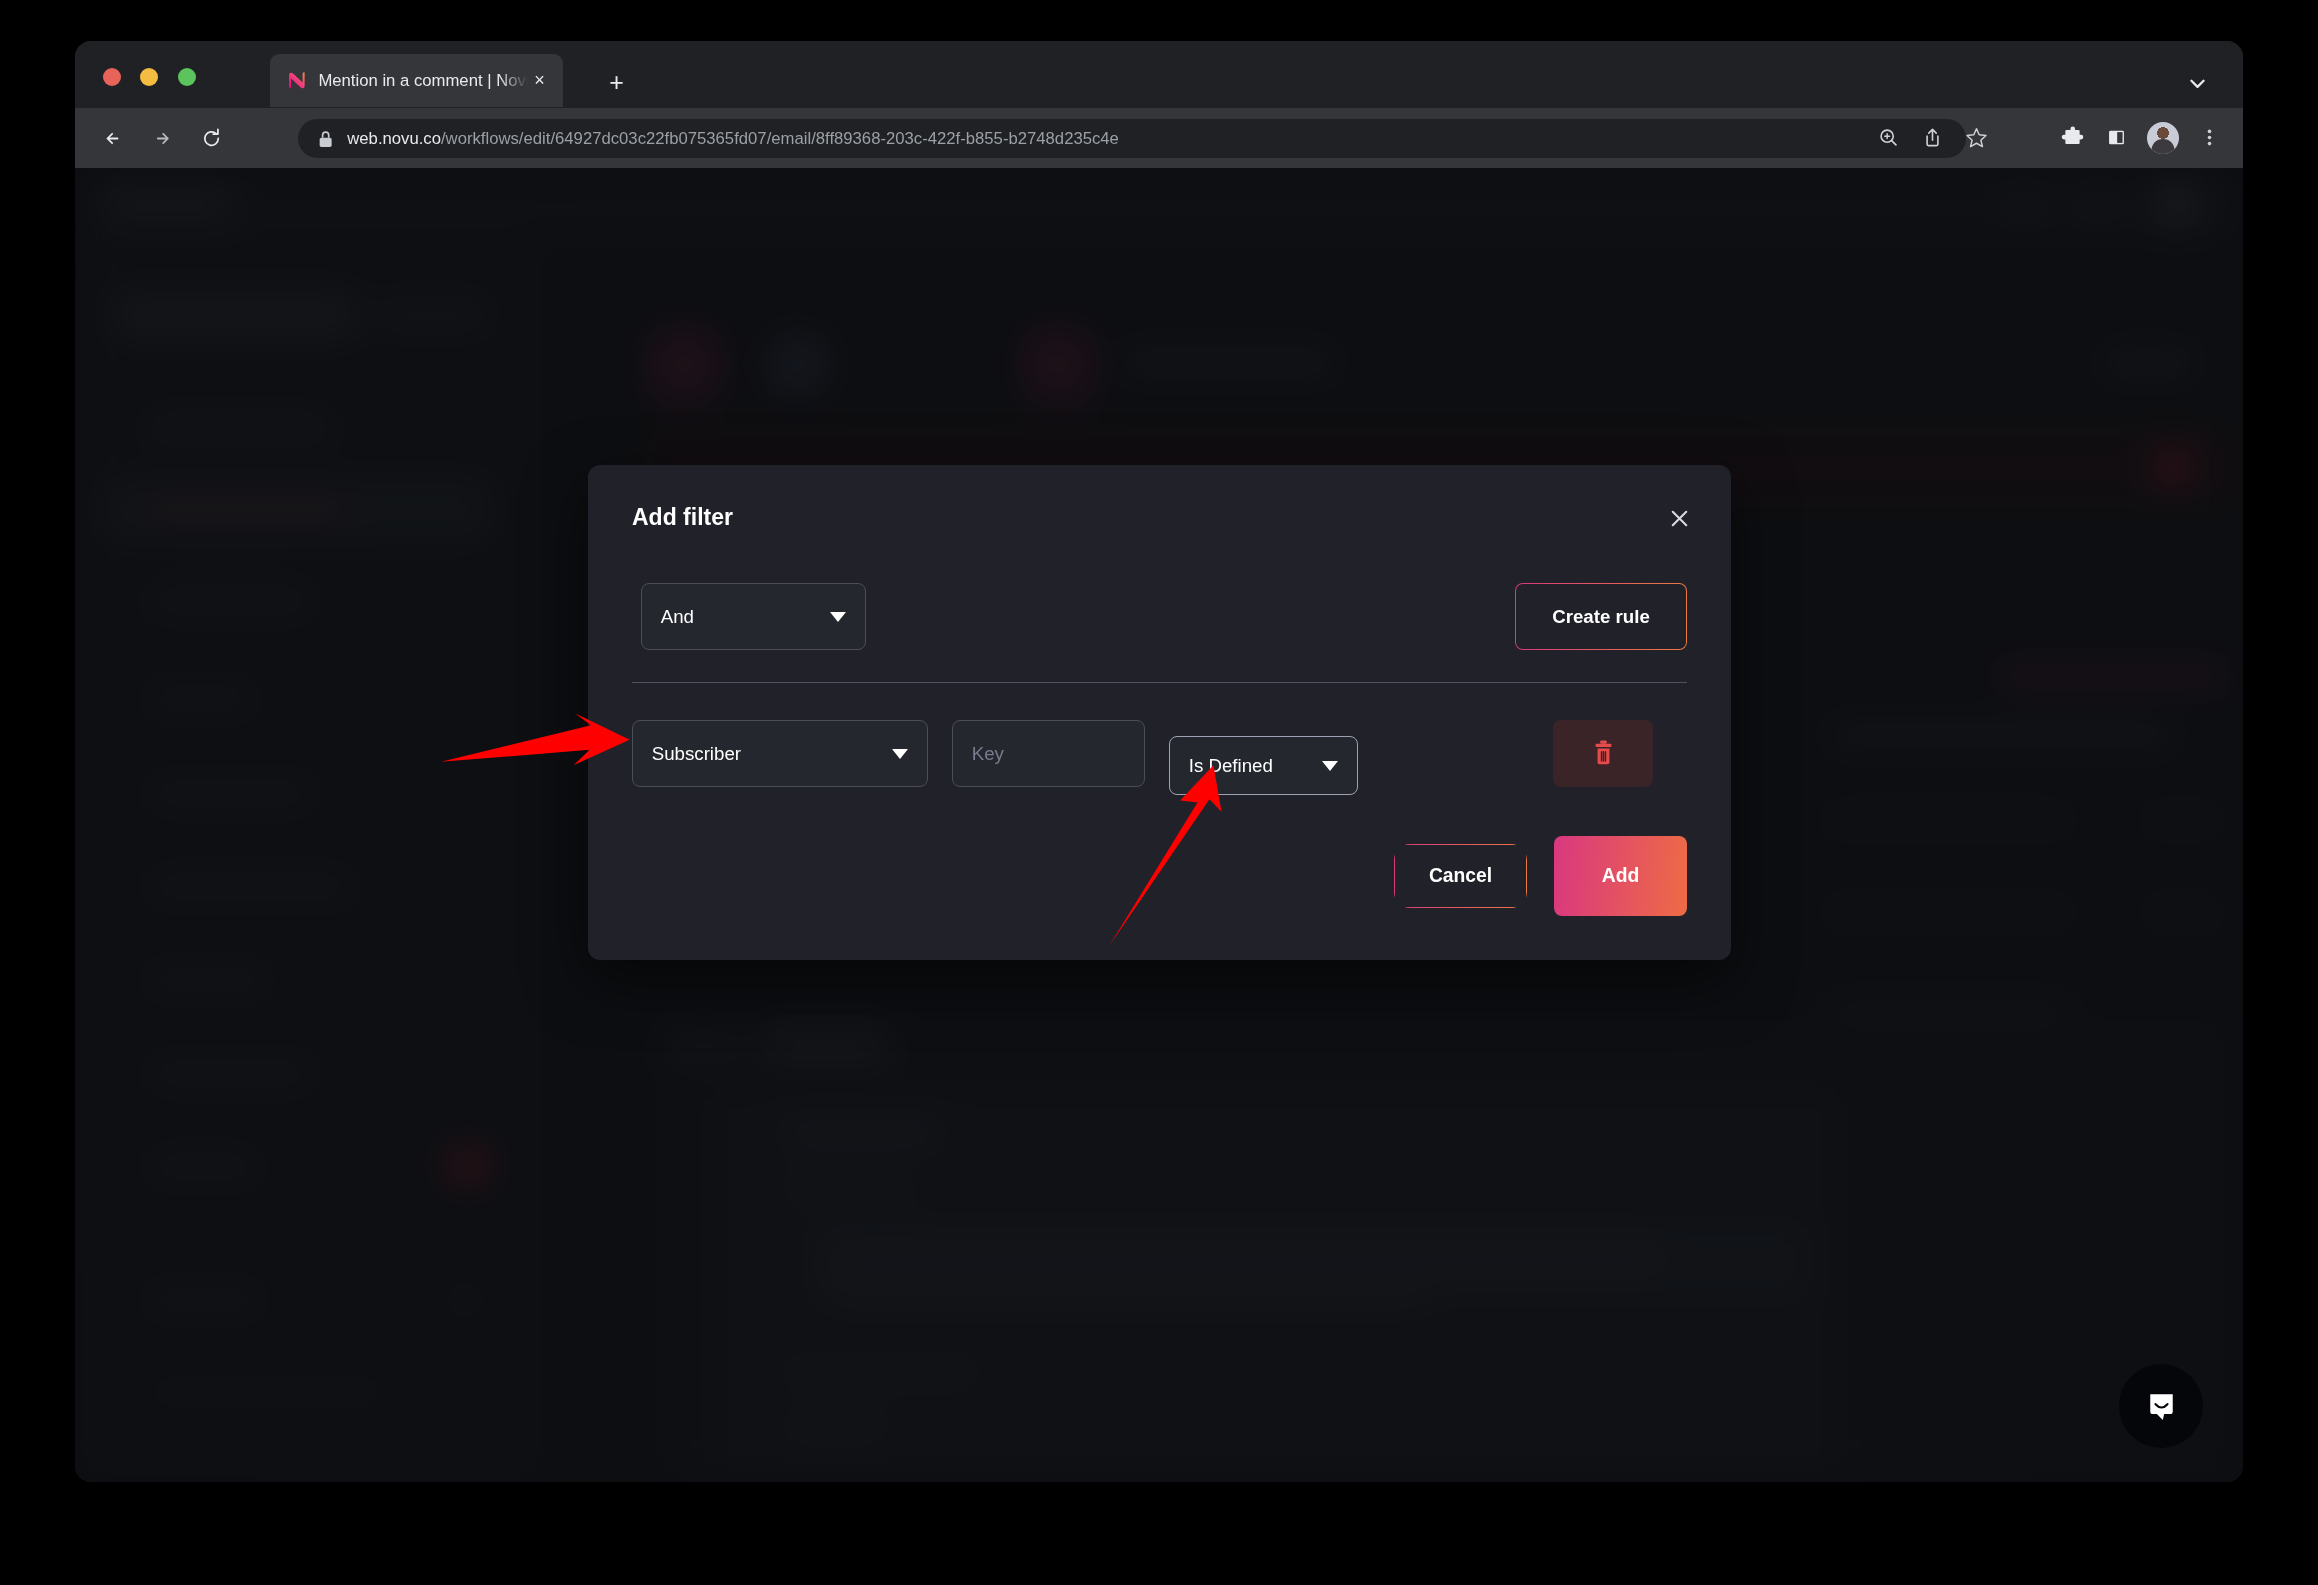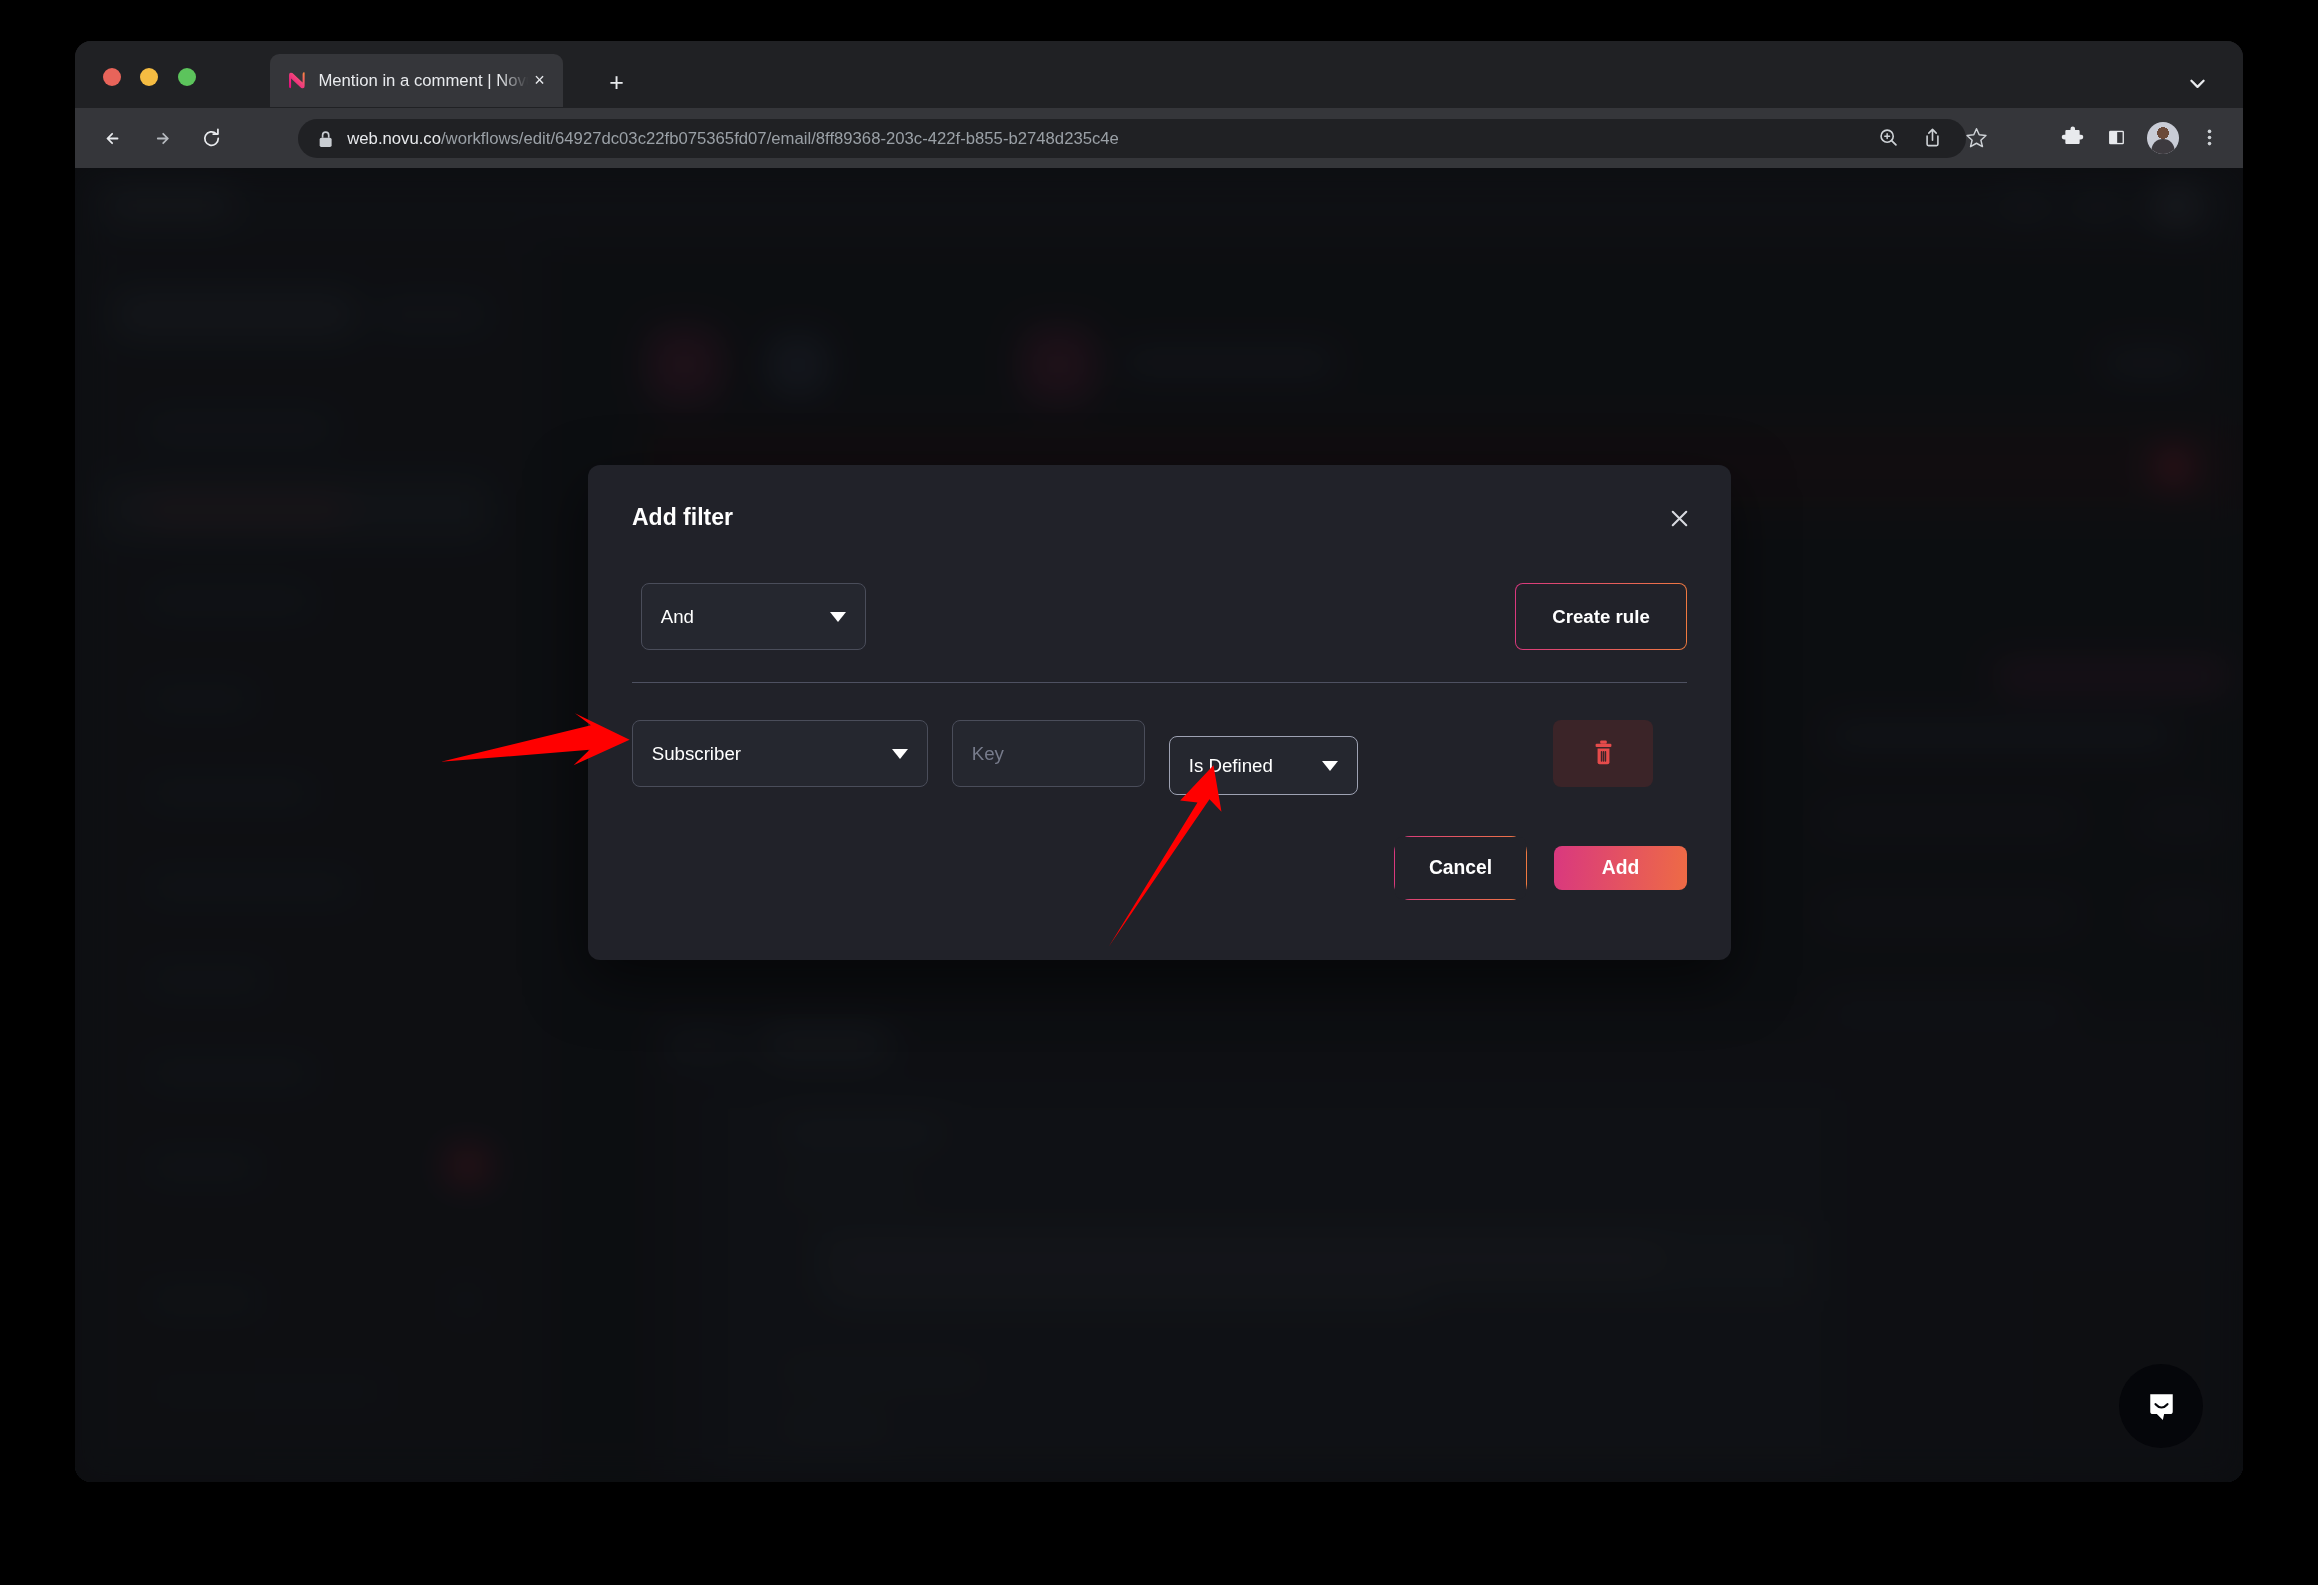--- a/index.html
+++ b/index.html
@@ -340,21 +340,21 @@
     background: linear-gradient(95deg, #d9387f 0%, #f07b3f 100%);
   }
   #cancel-button .inner {
     width: 100%; height: 100%;
     background: #212229;
     border-radius: 6.7px;
     display: flex; align-items: center; justify-content: center;
     color: #ffffff; font-size: 19.3px; font-weight: bold;
   }
   #add-button {
-    width: 133px; height: 44px;
+    width: 133px; height: 80px;
     border-radius: 8px;
     background: linear-gradient(95deg, #d9387f 0%, #ee6b45 100%);
     display: flex; align-items: center; justify-content: center;
     color: #ffffff; font-size: 19.3px; font-weight: bold;
   }
 
   
   #intercom-launcher {
     position: absolute;
     right: 40px; bottom: 35px;

